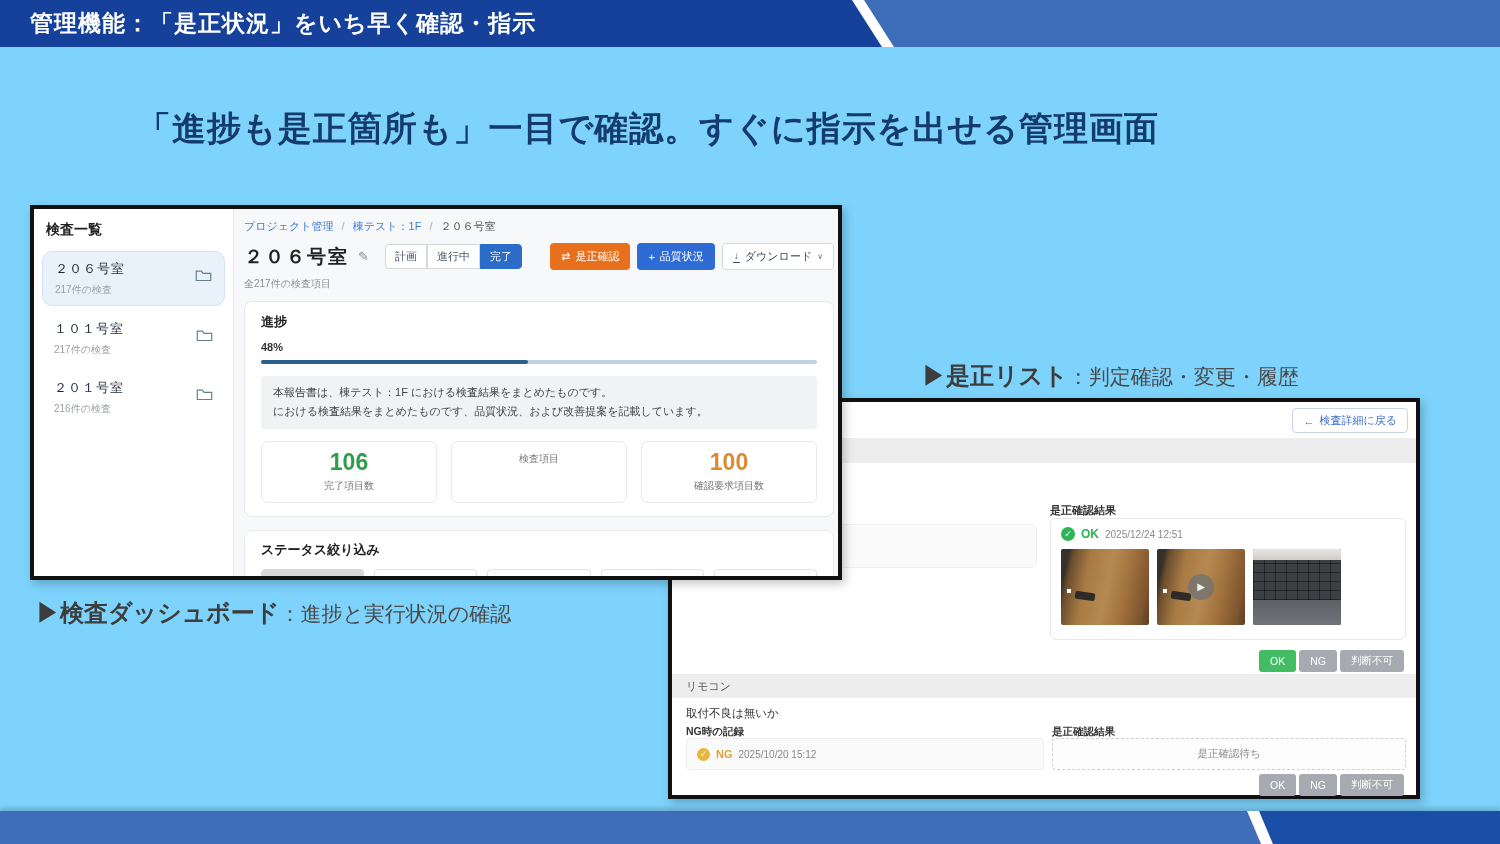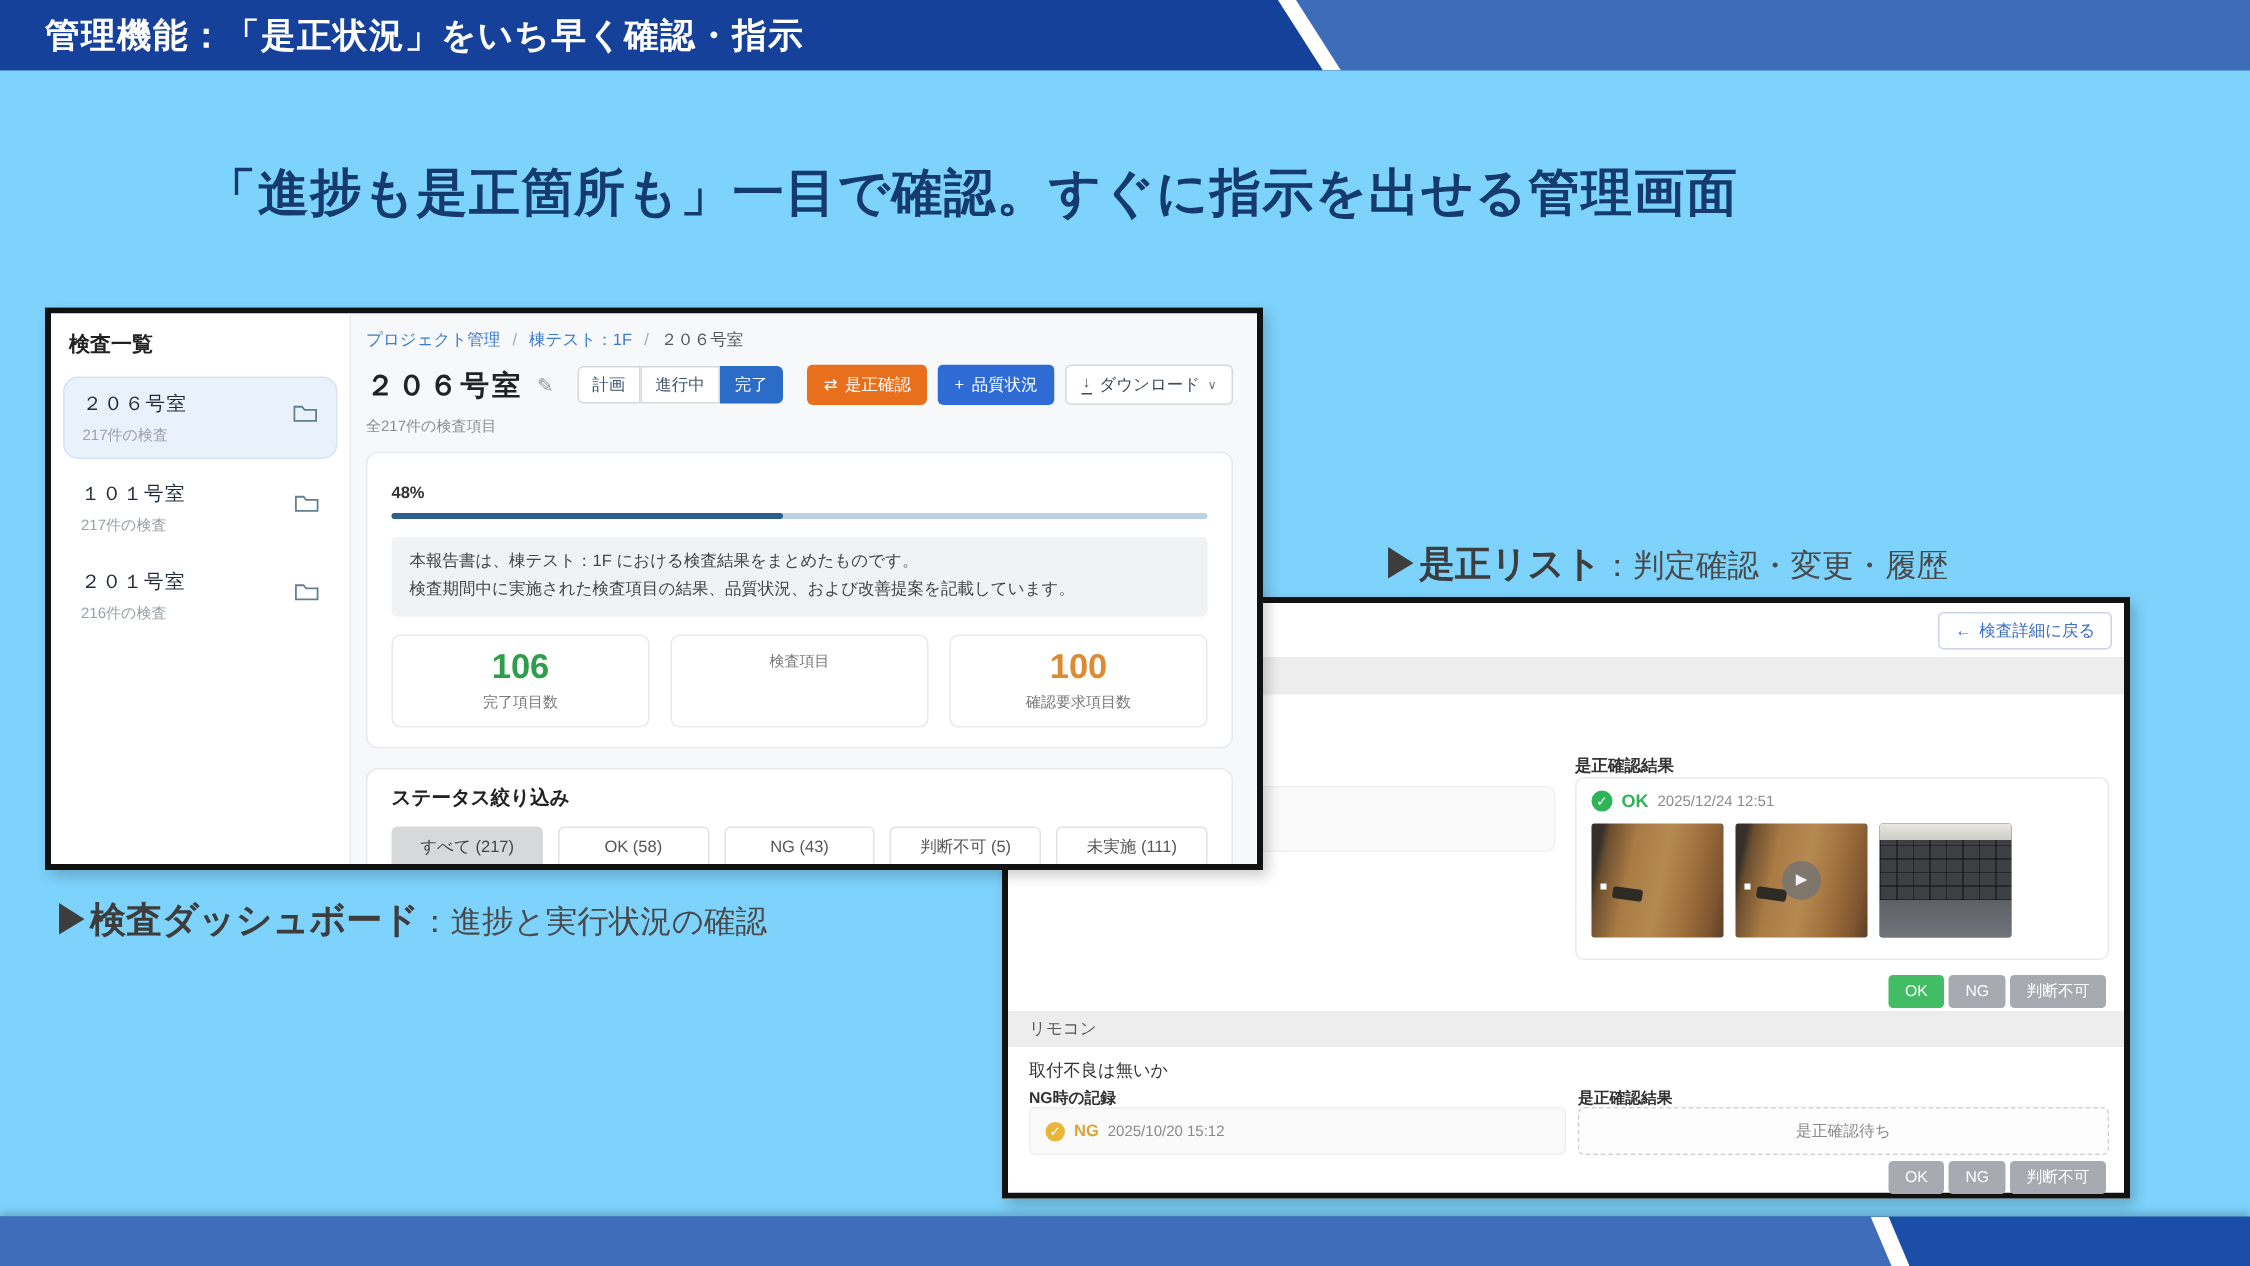--- a/index.html
+++ b/index.html
@@ -32,21 +32,21 @@
   .pl-body { display:flex; width:100%; height:100%; }
   .sidebar { width:200px; background:#fff; border-right:1px solid #e8eaec; padding:10px 8px; flex-shrink:0; }
   .sidebar-title { font-size:14px; font-weight:bold; color:#222; margin:2px 0 12px 4px; }
   .side-item { position:relative; padding:8px 10px 8px 12px; border-radius:10px; margin-bottom:6px; cursor:pointer; }
   .side-item.active { background:#e9f1fb; border:1px solid #d4e3f7; }
   .side-item .room { font-size:13px; color:#1f2937; letter-spacing:1px; }
   .side-item .cnt { font-size:10px; color:#9aa0a6; margin-top:5px; }
   .side-item .folder { position:absolute; right:12px; top:16px; }
   .folder svg { display:block; }
 
-  .main { flex:1; background:#f7f8f9; padding:10px 16px 0 10px; overflow:hidden; }
+  .main { flex:1; background:#f7f8f9; padding:10px 4px 0 10px; overflow:hidden; }
   .breadcrumb { font-size:11px; color:#999; }
   .breadcrumb .lnk { color:#3d7bd0; }
   .breadcrumb .cur { color:#555; }
   .breadcrumb .sep { margin:0 5px; color:#aaa; }
 
   .title-row { display:flex; align-items:center; margin-top:9px; }
   .room-title { font-size:19px; font-weight:bold; color:#222; letter-spacing:2px; }
   .pencil { font-size:13px; color:#8a8f94; margin-left:9px; }
   .segmented { display:flex; margin-left:16px; }
   .seg-btn { font-size:11px; color:#44546a; background:#fff; border:1px solid #d5d7da; padding:4px 9px; cursor:pointer; }
@@ -277,27 +277,28 @@
           <button class="act-btn act-white">
             <span class="dl-arrow">↓</span>
             <span>ダウンロード</span>
             <span class="chev">∨</span>
           </button>
         </div>
 
         <div class="subtitle">全217件の検査項目</div>
 
         <div class="card progress-card">
+          <div class="card-h">進捗</div>
           <div class="pct">48%</div>
           <div class="bar">
             <div class="bar-fill" style="width: 48%;"></div>
           </div>
           <div class="desc">
             <div>本報告書は、棟テスト：1F における検査結果をまとめたものです。</div>
-            <div>検査期間中に実施された検査項目の結果、品質状況、および改善提案を記載しています。</div>
+            <div>における検査結果をまとめたものです、品質状況、および改善提案を記載しています。</div>
           </div>
           <div class="stats">
             <div class="stat">
               <div class="num green">106</div>
               <div class="lbl">完了項目数</div>
             </div>
             <div class="stat">
               <div class="lbl">検査項目</div>
             </div>
             <div class="stat">

